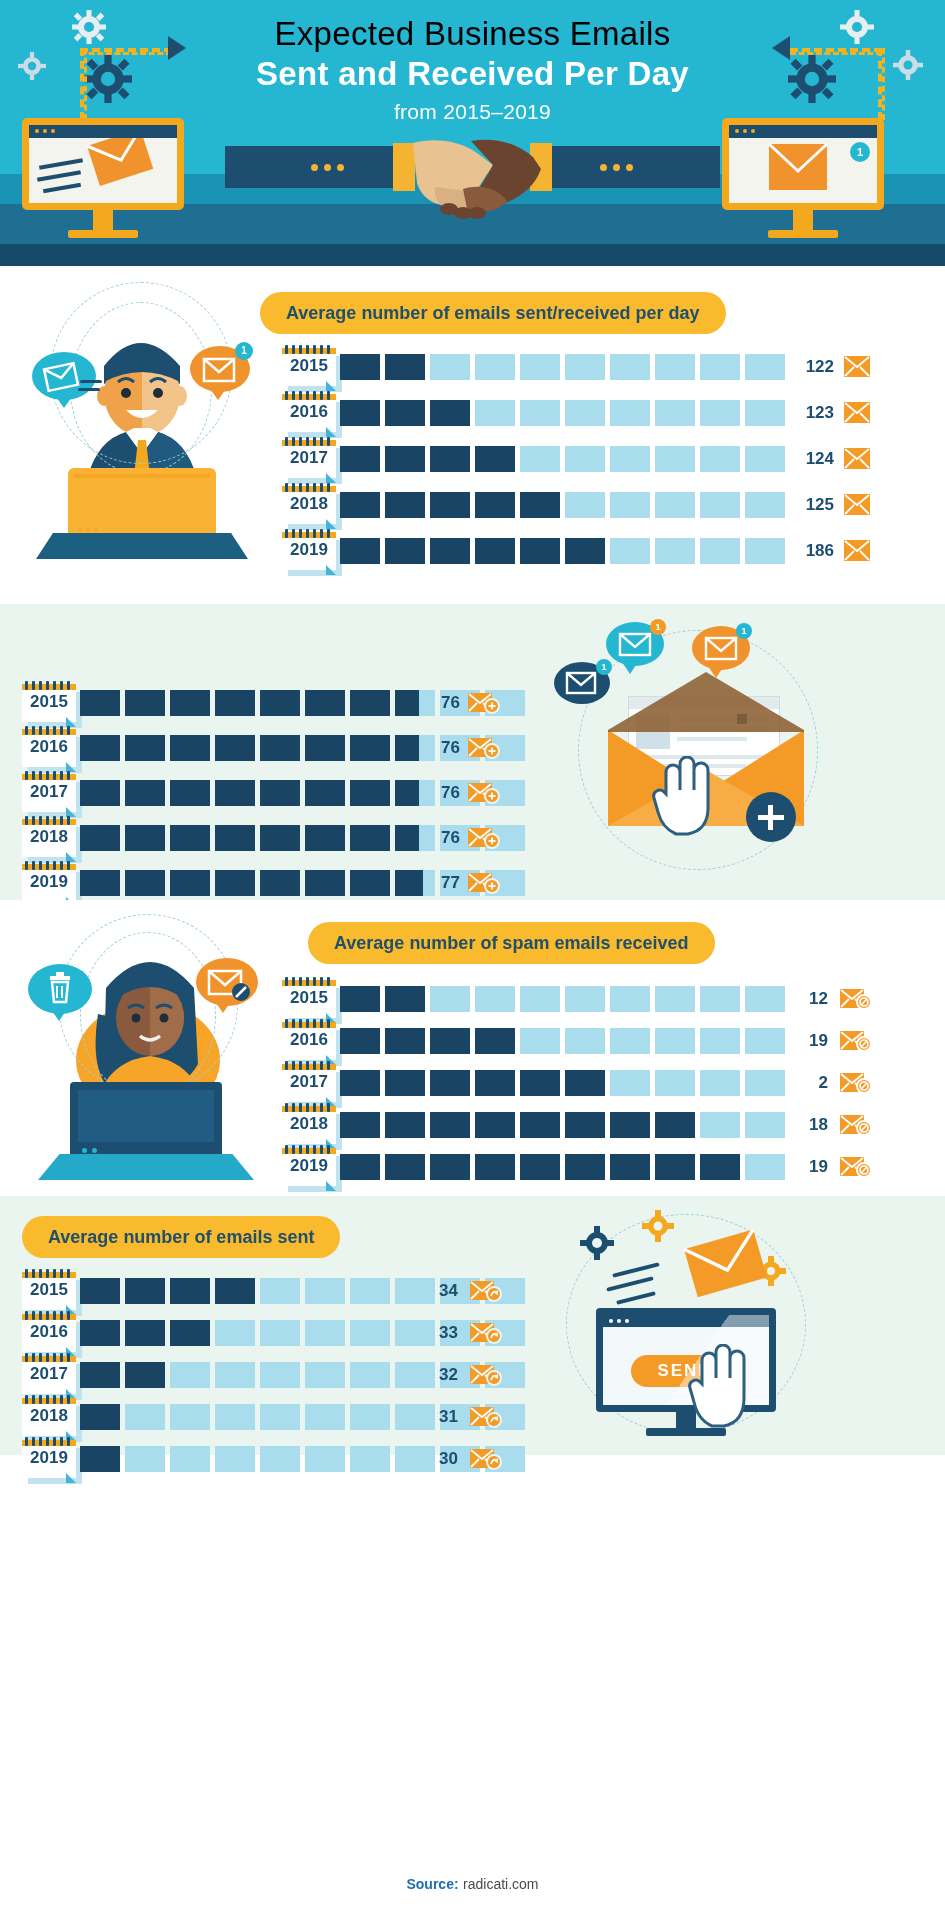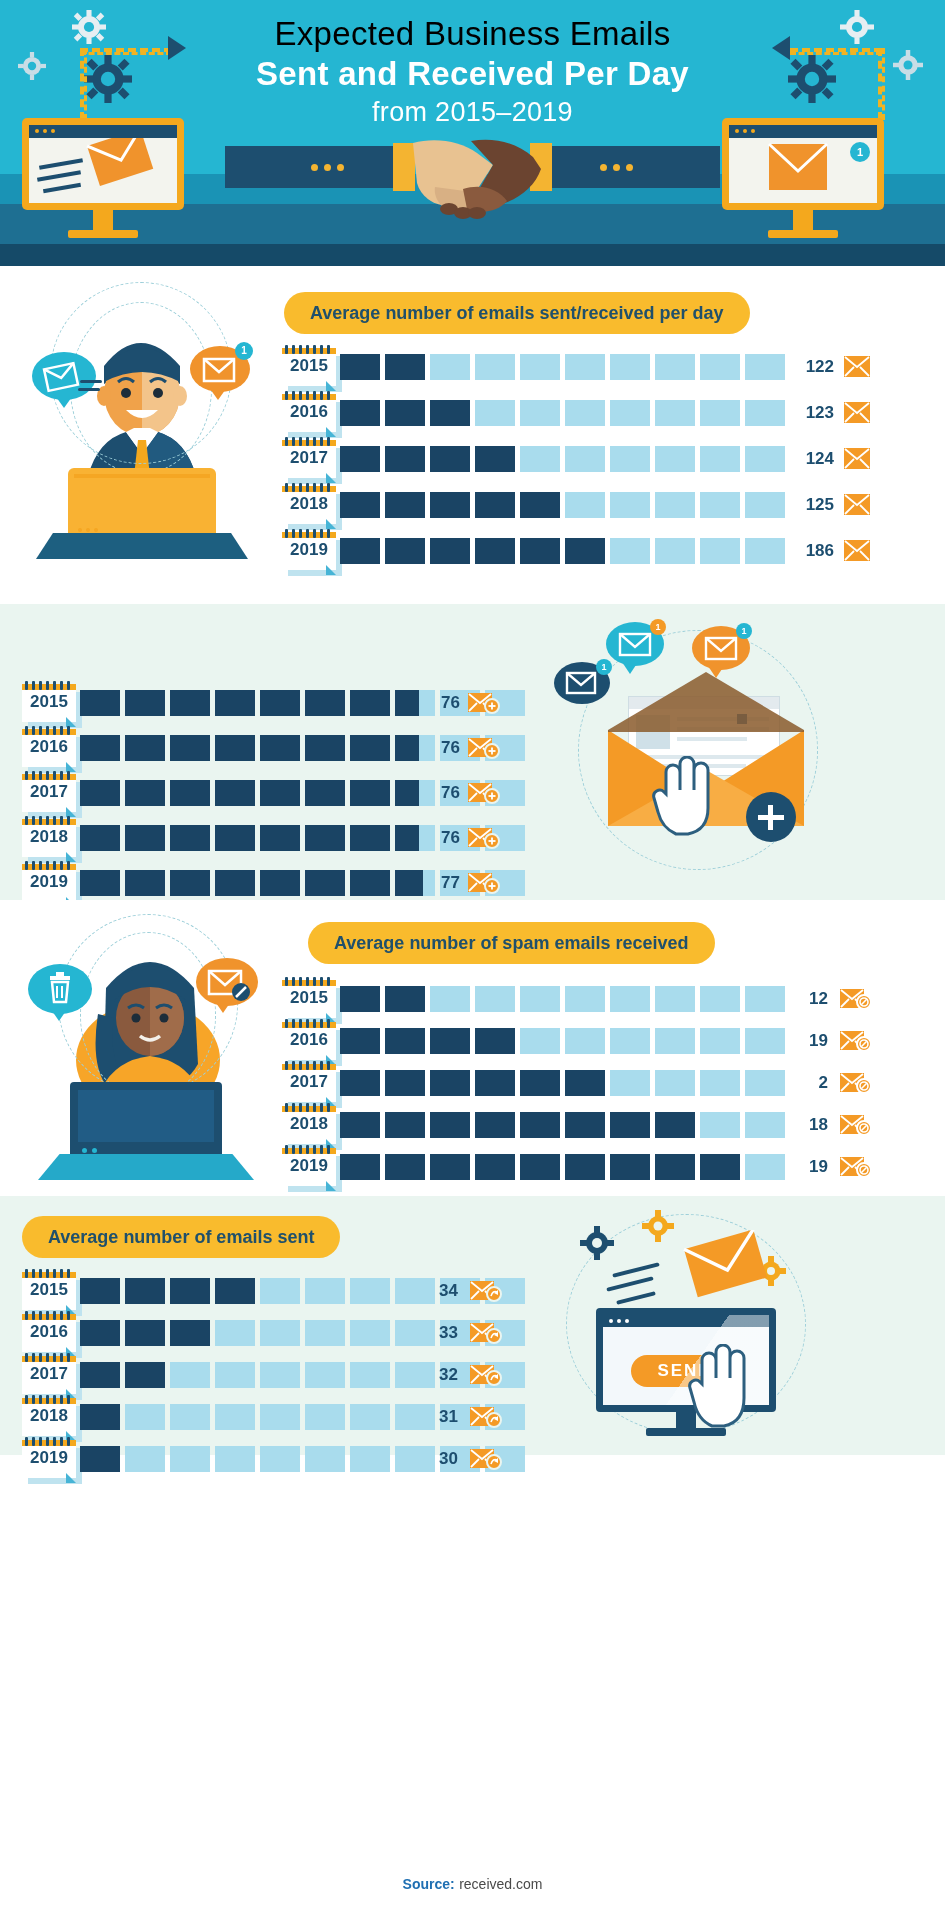--- a/index.html
+++ b/index.html
@@ -33,21 +33,21 @@
     position: absolute; left: 0; bottom: 62px; width: 945px; height: 30px;
     background: #1a93b5;
   }
   .hdr-blue-tile { position: absolute; background: #1fa6c6; }
   .title-wrap {
     position: absolute; left: 0; top: 14px; width: 945px; text-align: center;
     z-index: 6;
   }
   .title-l1 { font-size: 33px; color: #000000; font-weight: 400; letter-spacing: .3px; line-height: 40px; }
   .title-l2 { font-size: 33px; color: #ffffff; font-weight: bold; letter-spacing: .3px; line-height: 40px; }
-  .title-l3 { font-size: 27px; color: #ffffff; font-weight: 400; letter-spacing: .3px; line-height: 36px; }
+  .title-l3 { font-size: 21px; color: #ffffff; font-weight: 400; letter-spacing: .3px; line-height: 36px; }
 
   .gear { position: absolute; }
   .dashline { position: absolute; border-style: dashed; border-color: #f0b323; }
 
   
   .monitor { position: absolute; }
   .mon-frame {
     background: #f4a81d; border-radius: 5px; padding: 7px;
     width: 100%; height: 100%;
   }
@@ -374,21 +374,21 @@
       <div class="bubble" style="left:168px;top:70px;width:60px;height:46px;background:#f0932c;">
         <svg width="60" height="46">
           <rect x="14" y="13" width="30" height="22" fill="none" stroke="#ffffff" stroke-width="2.5"></rect>
           <polyline points="14,13 29,26 44,13" fill="none" stroke="#ffffff" stroke-width="2.5"></polyline>
         </svg>
         <div style="position:absolute;right:-3px;top:-4px;width:18px;height:18px;border-radius:50%;background:#25b6d2;color:#fff;font-size:10px;font-weight:bold;line-height:18px;text-align:center;">1</div>
       </div>
       <div class="bubble-tail" style="left:186px;top:110px;border-left:10px solid transparent;border-right:10px solid transparent;border-top:14px solid #f0932c;"></div>
     </div>
 
-    <div style="position:absolute;left:284px;top:26px;">
+    <div style="position:absolute;left:260px;top:26px;">
       <span class="pill">Average number of emails sent/received per day</span>
     </div>
 
     <div class="chart" style="left:282px;top:80px;width:650px;">
         <div class="row" style="height: 46px;">
           <div class="cal">
             <div class="cal-shadow"></div>
             <div class="cal-body"></div>
             <div class="cal-top"></div>
             <div class="cal-rings">
@@ -1378,16 +1378,16 @@
       <div style="position:absolute;left:126px;top:224px;width:80px;height:8px;background:#1d4e6f;border-radius:2px;"></div>
 
       <svg style="position:absolute;left:168px;top:140px;" width="62" height="84">
         <path d="M14 40 L14 16 a7 7 0 0 1 14 0 L28 34 L28 8 a7 7 0 0 1 14 0 L42 34 L42 14 a7 7 0 0 1 14 0 L56 54 q0 24 -20 28 L24 82 q-14 -6 -18 -24 L2 44 a6 6 0 0 1 10 -6 Z" fill="#ffffff" stroke="#2d5f7f" stroke-width="3"></path>
       </svg>
     </div>
   </div>
 
   <div class="footer">
     <span class="src-label">Source:</span>
-    <span class="src-val">received.com</span>
+    <span class="src-val">radicati.com</span>
   </div>
 
 </div>
 
 </body></html>

